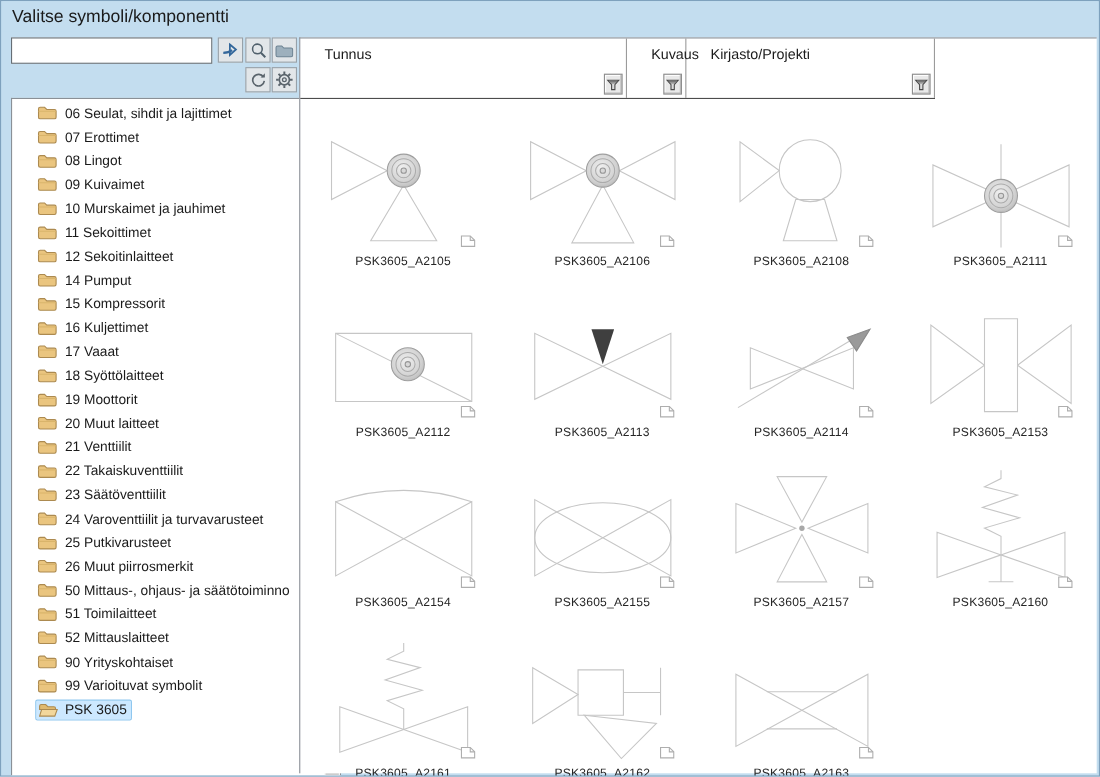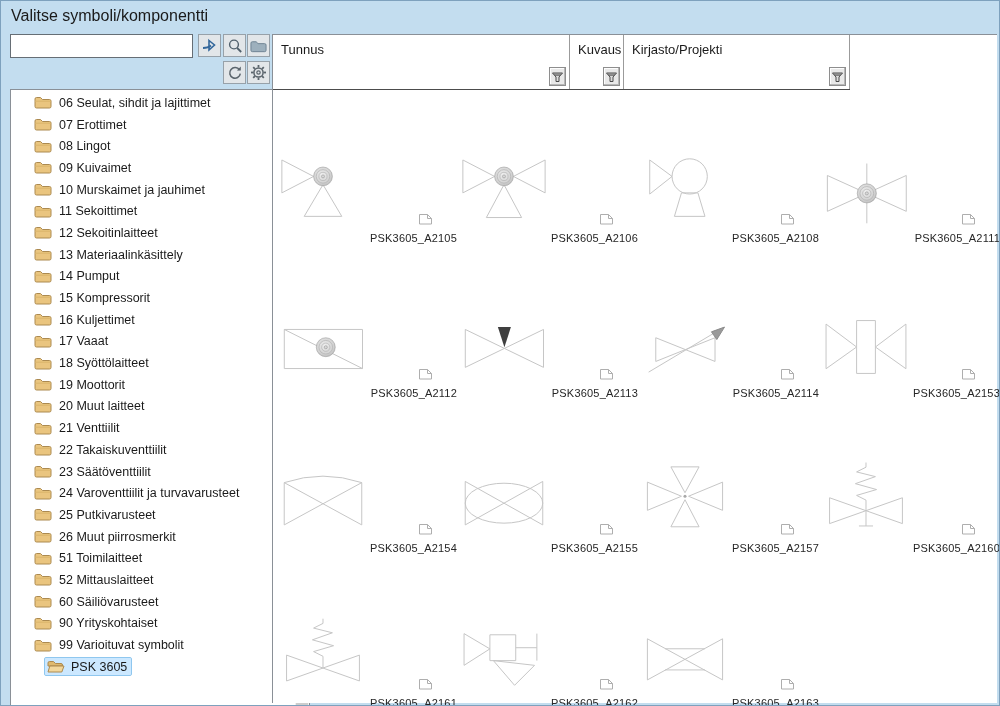--- a/index.html
+++ b/index.html
@@ -28,28 +28,28 @@
   .titem .selwrap .lbl{margin-left:6px}
   
   .vscroll{position:absolute;top:0;right:0;width:14px;bottom:0;background:#f0f0f0}
   .vscroll .up{height:16px;display:flex;align-items:center;justify-content:center}
   .vscroll .thumb{position:absolute;left:1px;right:1px;top:287px;bottom:0;background:#cdcdcd}
   
   .main{position:absolute;left:271px;top:33px;right:2px;bottom:2px;background:#fff;
     border-left:1px solid #8a9097;border-top:1px solid #8a9097}
   .thead{position:absolute;left:0;top:0;height:54px;width:577px;border-bottom:1px solid #4c4c4c}
   .hcol{position:absolute;top:0;height:100%;border-right:1px solid #9b9b9b;box-sizing:border-box}
-  .hcol .htxt{font-size:13px;padding:7px 0 0 8px}
+  .hcol .htxt{font-size:13px;padding:7px 0 0 22px}
   .fbtn{position:absolute;right:3px;bottom:3px;width:17px;height:19px;background:#e9e9e9;
     border:1px solid #8e8e8e;box-shadow:inset -1px -1px 0 #b7b7b7, inset 1px 1px 0 #fdfdfd;
     display:flex;align-items:center;justify-content:center;padding:0}
   
   .grid{position:absolute;left:3px;top:55px;display:grid;grid-template-columns:repeat(4,181px);
     grid-auto-rows:155px;padding-top:7px}
-  .cell{position:relative;display:flex;flex-direction:row;align-items:flex-end;justify-content:flex-end;
+  .cell{position:relative;display:flex;flex-direction:column;align-items:center;justify-content:flex-end;
     padding-bottom:8px;box-sizing:border-box}
   .cell svg.sym{display:block}
   .cell .cap{font-size:11px;color:#262626;margin-top:3px;letter-spacing:.2px}
   .doc{position:absolute;right:24px;bottom:26px}
   .sym *{vector-effect:non-scaling-stroke}
 </style>
 </head>
 <body>
 
 <svg width="0" height="0" style="position:absolute" aria-hidden="true">
@@ -168,26 +168,20 @@
     <div class="titem">
         <svg width="18" height="15" viewBox="0 0 18 15">
           <use href="#folderc"></use>
         </svg>
         <span class="lbl">12 Sekoitinlaitteet</span>
       </div>
     <div class="titem">
         <svg width="18" height="15" viewBox="0 0 18 15">
           <use href="#folderc"></use>
         </svg>
-        <span class="lbl">13 Materiaalinkäsittely</span>
-      </div>
-    <div class="titem">
-        <svg width="18" height="15" viewBox="0 0 18 15">
-          <use href="#folderc"></use>
-        </svg>
         <span class="lbl">14 Pumput</span>
       </div>
     <div class="titem">
         <svg width="18" height="15" viewBox="0 0 18 15">
           <use href="#folderc"></use>
         </svg>
         <span class="lbl">15 Kompressorit</span>
       </div>
     <div class="titem">
         <svg width="18" height="15" viewBox="0 0 18 15">
@@ -252,47 +246,47 @@
     <div class="titem">
         <svg width="18" height="15" viewBox="0 0 18 15">
           <use href="#folderc"></use>
         </svg>
         <span class="lbl">26 Muut piirrosmerkit</span>
       </div>
     <div class="titem">
         <svg width="18" height="15" viewBox="0 0 18 15">
           <use href="#folderc"></use>
         </svg>
+        <span class="lbl">50 Mittaus-, ohjaus- ja säätötoiminno</span>
+      </div>
+    <div class="titem">
+        <svg width="18" height="15" viewBox="0 0 18 15">
+          <use href="#folderc"></use>
+        </svg>
         <span class="lbl">51 Toimilaitteet</span>
       </div>
     <div class="titem">
         <svg width="18" height="15" viewBox="0 0 18 15">
           <use href="#folderc"></use>
         </svg>
         <span class="lbl">52 Mittauslaitteet</span>
       </div>
     <div class="titem">
         <svg width="18" height="15" viewBox="0 0 18 15">
           <use href="#folderc"></use>
         </svg>
-        <span class="lbl">60 Säiliövarusteet</span>
-      </div>
-    <div class="titem">
-        <svg width="18" height="15" viewBox="0 0 18 15">
-          <use href="#folderc"></use>
-        </svg>
         <span class="lbl">90 Yrityskohtaiset</span>
       </div>
     <div class="titem">
         <svg width="18" height="15" viewBox="0 0 18 15">
           <use href="#folderc"></use>
         </svg>
         <span class="lbl">99 Varioituvat symbolit</span>
       </div>
-    <div class="titem" style="padding-left:34px">
+    <div class="titem" style="padding-left:22px">
       <span class="selwrap">
         <svg width="18" height="15" viewBox="0 0 18 15">
             <use href="#folderopen"></use>
           </svg>
         <span class="lbl">PSK 3605</span>
       </span>
     </div>
   </div>
   <div class="vscroll">
     <div class="up">

